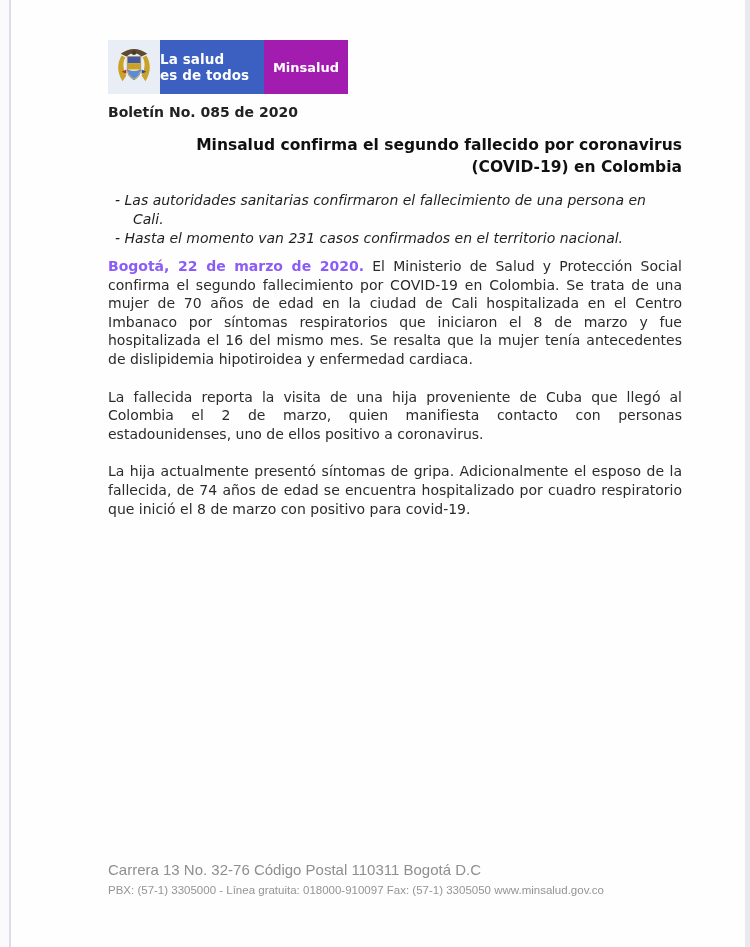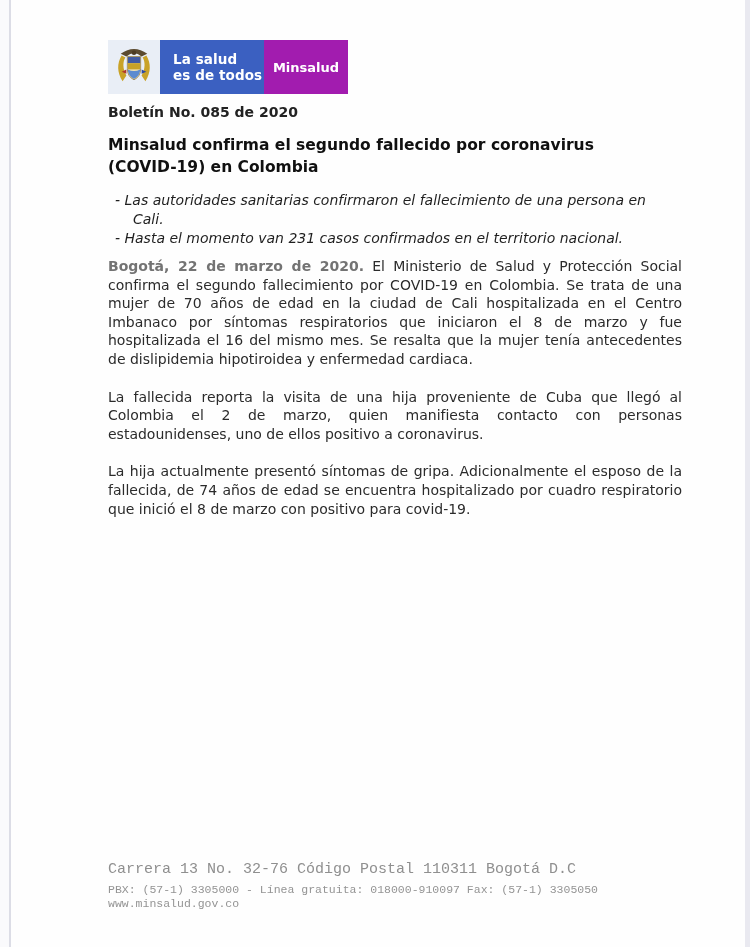--- a/index.html
+++ b/index.html
@@ -34,38 +34,38 @@
     display: flex; height: 54px; align-items: stretch;
   }
   .logo-crest {
     width: 52px; background: #e9eef6;
     display: flex; align-items: center; justify-content: center;
   }
   .logo-crest svg { width: 38px; height: 44px; display: block; }
   .logo-tagline {
     width: 104px; background: #3b60c1;
     display: flex; flex-direction: column; justify-content: center;
-    padding-left: 13px; box-sizing: border-box;
+    box-sizing: border-box;
     color: #ffffff; font-weight: bold; font-size: 13.5px; line-height: 16px;
     letter-spacing: 0.1px;
   }
   .logo-brand {
     width: 84px; background: #a21caf;
     display: flex; align-items: center; justify-content: center;
     color: #ffffff; font-weight: bold; font-size: 13px;
   }
 
   .bulletin-number {
     position: absolute; left: 108px; top: 104px;
     font-size: 14px; color: #222222; font-weight: bold;
   }
 
   .doc-title {
     position: absolute; left: 108px; top: 134px; width: 574px;
-    text-align: left; font-weight: bold; font-size: 15.5px;
+    text-align: right; font-weight: bold; font-size: 15.5px;
     line-height: 22px; color: #101010;
   }
 
   .highlights {
     position: absolute; left: 98px; top: 191px; width: 562px;
     font-style: italic; font-size: 14px; line-height: 19px; color: #1f1f1f;
   }
   .highlight-item {
     margin-left: 17px;           
     padding-left: 18px;          
@@ -73,26 +73,26 @@
   }
 
   .body-text {
     position: absolute; left: 108px; top: 257px; width: 574px;
   }
   .body-text p {
     margin: 0 0 19px 0;
     font-size: 14px; line-height: 18.6px; color: #2b2b2b;
     text-align: justify;
   }
-  .body-text p b { color: #737373; }
+  .body-text p b { color: #8b5cf6; }
 
   .doc-footer {
     position: absolute; left: 108px; top: 861px; width: 600px;
     color: #8f8f8f;
-    font-family: Liberation Mono, monospace;
+    font-family: Liberation Sans, sans-serif;
   }
   .footer-address { font-size: 15px; line-height: 18px; }
   .footer-contact { font-size: 11.5px; line-height: 14px; margin-top: 4px; color: #949494; }
 </style>
 </head>
 <body>
 
 <div class="page">
   <div class="scan-left-strip"></div>
   <div class="scan-left-line"></div>

